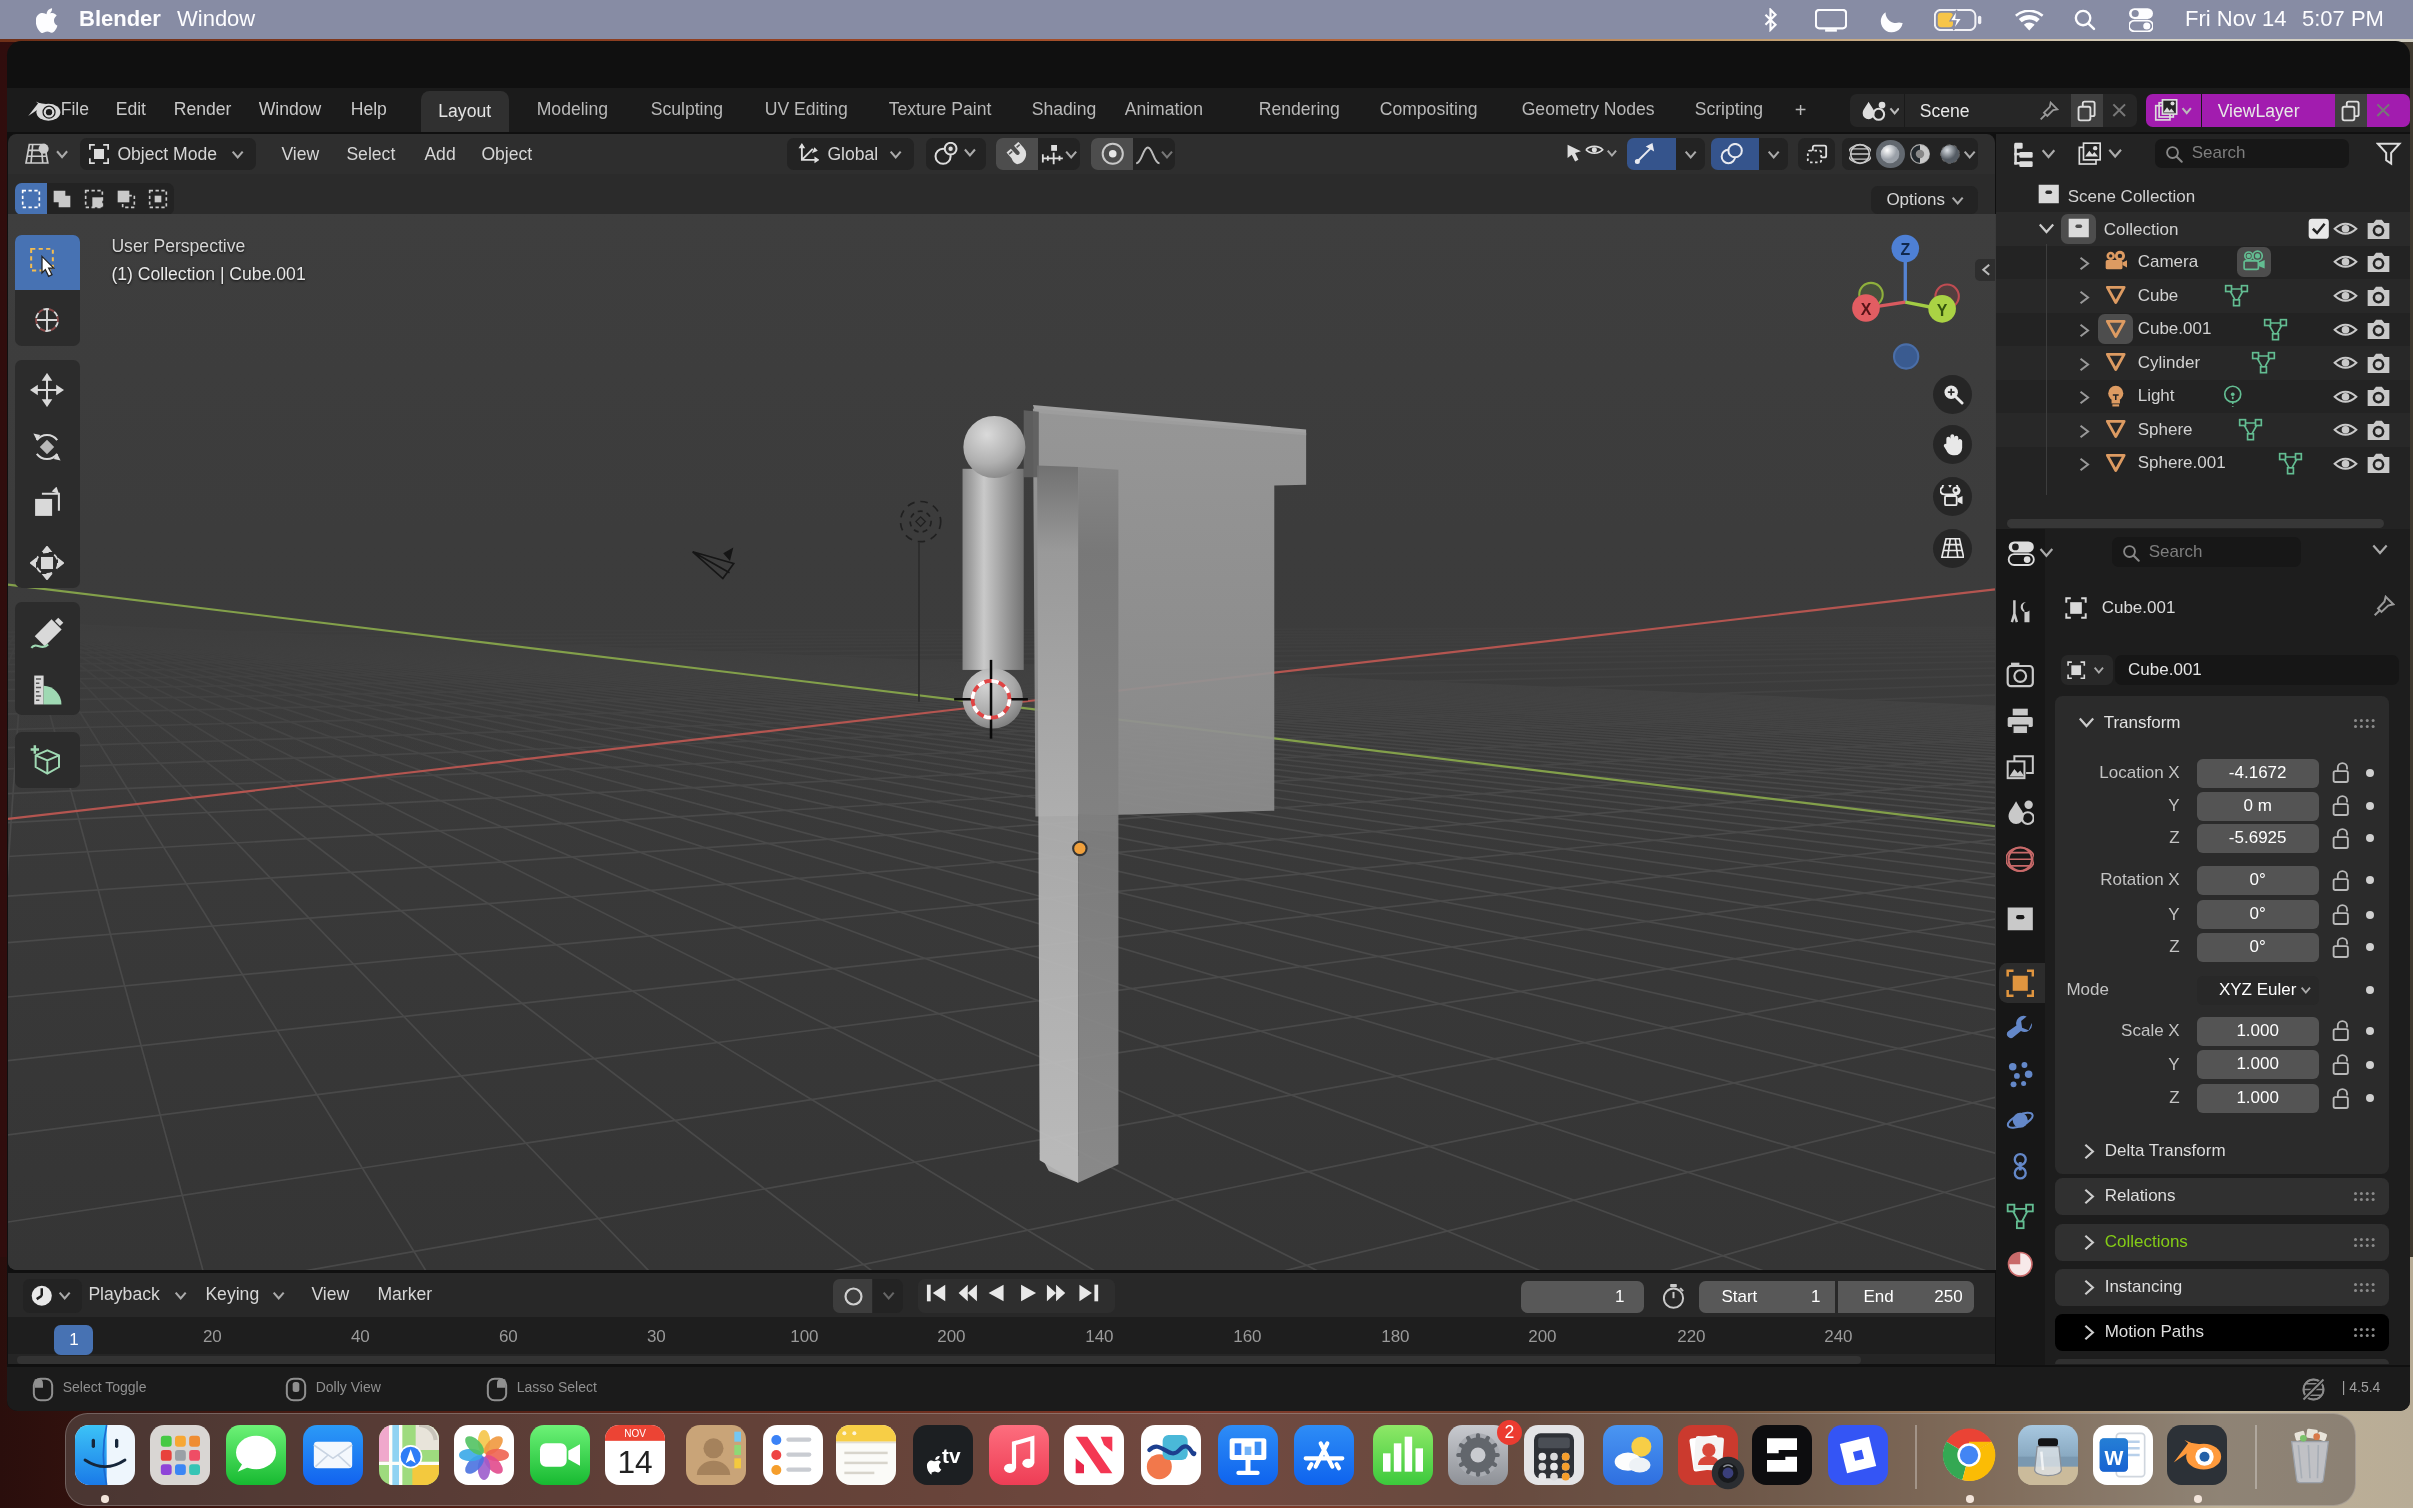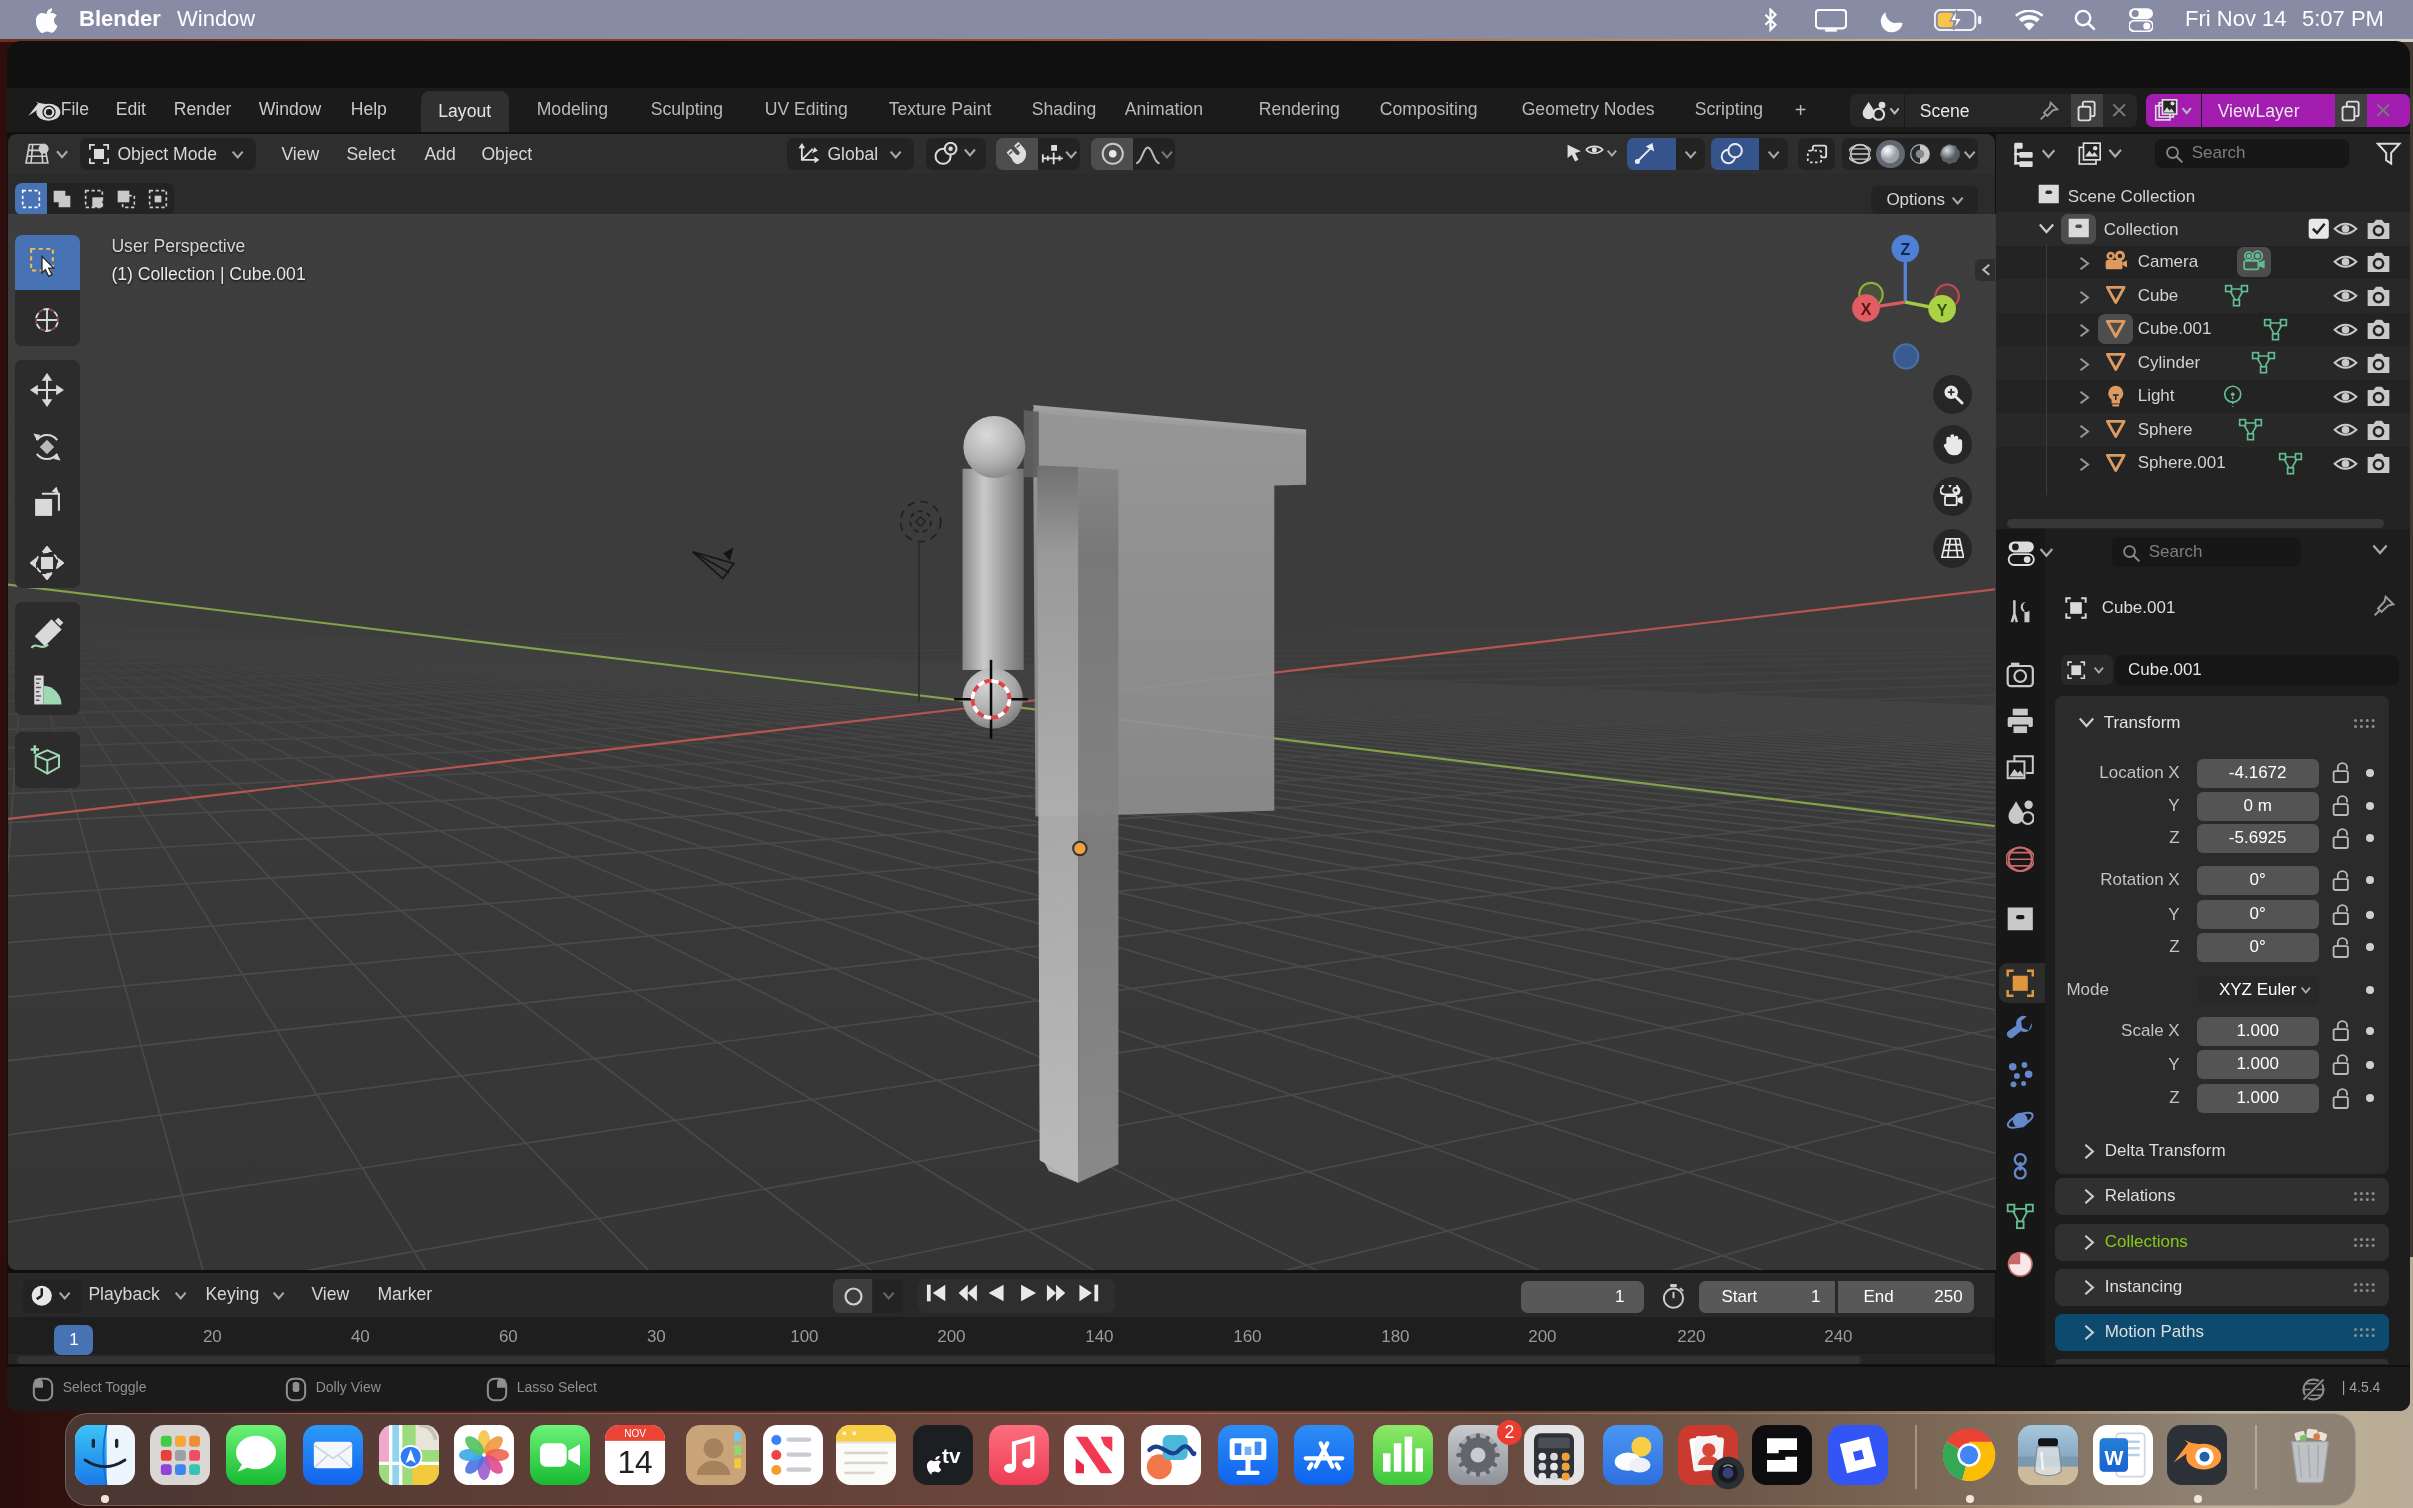--- a/index.html
+++ b/index.html
@@ -1454,21 +1454,21 @@
             <circle cx="3" cy="10" r="1.8"></circle>
             <circle cx="10" cy="3" r="1.8"></circle>
             <circle cx="10" cy="10" r="1.8"></circle>
             <circle cx="17" cy="3" r="1.8"></circle>
             <circle cx="17" cy="10" r="1.8"></circle>
             <circle cx="24" cy="3" r="1.8"></circle>
             <circle cx="24" cy="10" r="1.8"></circle>
           </g>
         </svg>
       </div>
-    <div class="abs" style="left:59px;top:785px;width:334px;height:37px;background:#0c4a6e;border-radius:7.5px">
+    <div class="abs" style="left:59px;top:785px;width:334px;height:37px;background:#000000;border-radius:7.5px">
         <svg class="abs" style="left:27px;top:10px" width="13.4" height="17" viewBox="0 0 16 20">
           <path d="M4 2 l9 8 -9 8" stroke="#ccc" stroke-width="2.6" fill="none"></path>
         </svg>
         <span class="abs" style="left:50px;top:8.4px;color:#dedede">Motion Paths</span>
         <svg class="abs" style="left:298px;top:13.4px" width="23.5" height="11" viewBox="0 0 28 13">
           <g fill="#8a8a8a">
             <circle cx="3" cy="3" r="1.8"></circle>
             <circle cx="3" cy="10" r="1.8"></circle>
             <circle cx="10" cy="3" r="1.8"></circle>
             <circle cx="10" cy="10" r="1.8"></circle>

